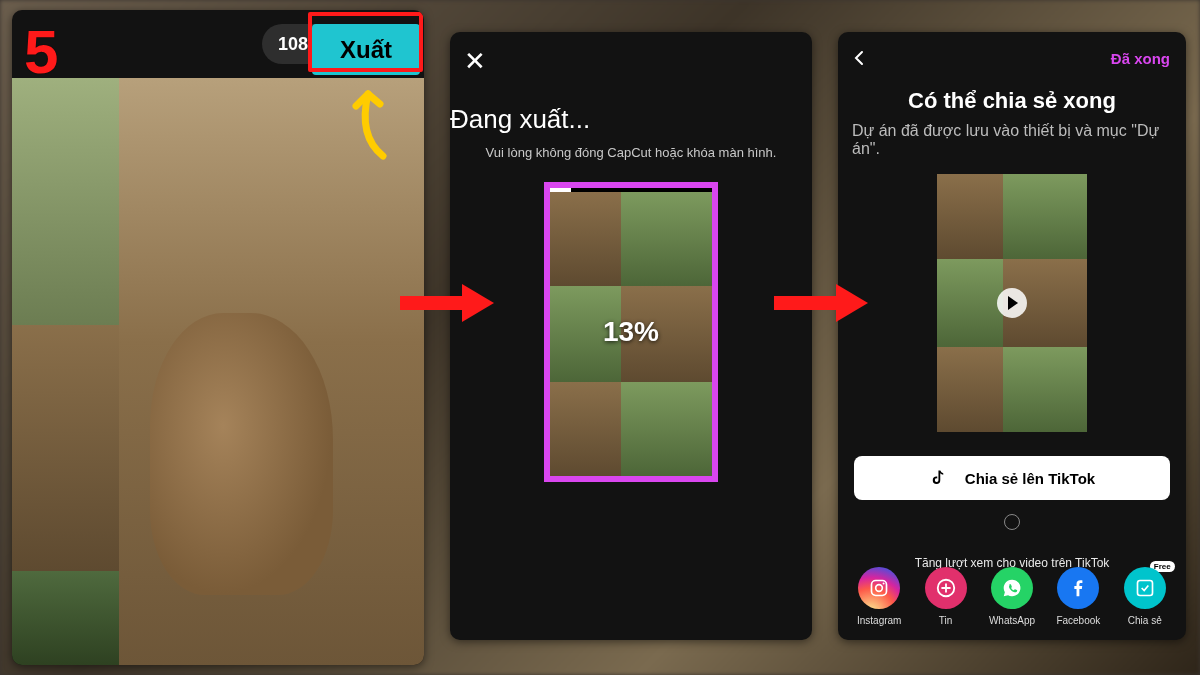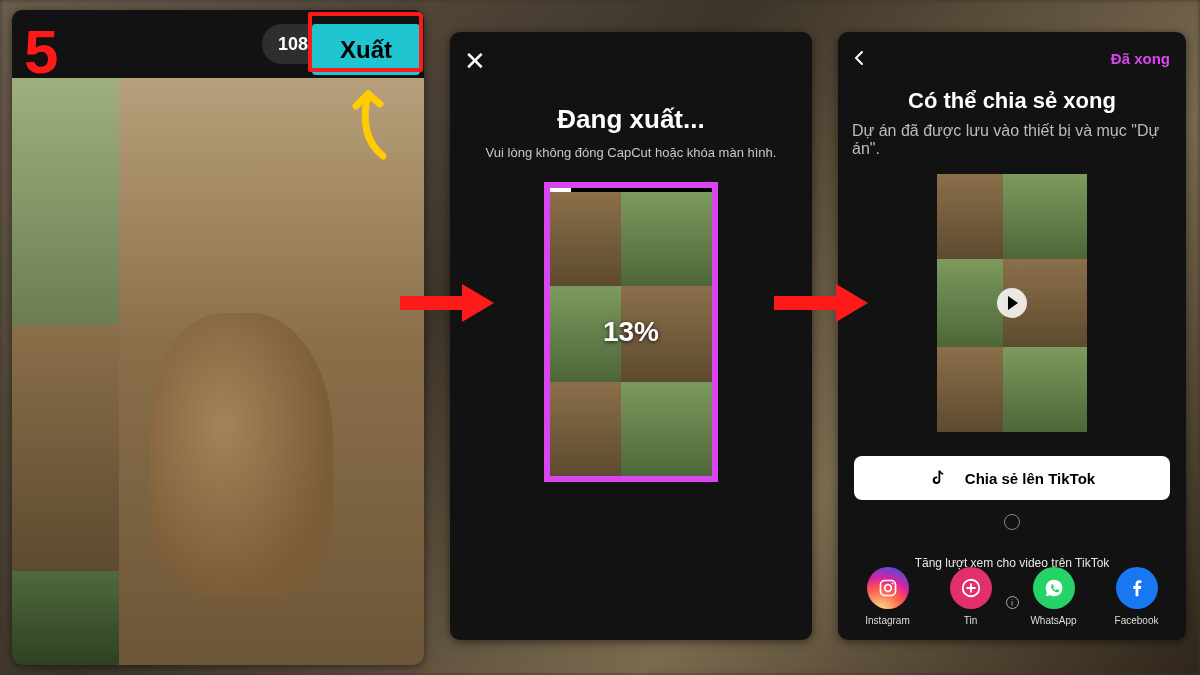--- a/index.html
+++ b/index.html
@@ -65,21 +65,21 @@
   
   .yarrow { position:absolute; left:338px; top:76px; z-index:28; }
 
   
   .rarrow1 { position:absolute; left:396px; top:278px; z-index:40; }
   .rarrow2 { position:absolute; left:770px; top:278px; z-index:40; }
 
   
   .card.mid { left: 450px; top: 32px; width: 362px; height: 608px; }
   .mid-close { position:absolute; left:14px; top:14px; font-size:26px; color:#fff; font-weight:300; }
-  .mid-title { text-align:center; font-size:26px; font-weight:700; margin-top:72px; }
+  .mid-title { text-align:left; font-size:26px; font-weight:400; margin-top:72px; }
   .mid-sub { text-align:center; font-size:13px; color:#c9c9c9; margin-top:10px; padding:0 18px; }
   .mid-thumb {
     position:relative; margin:22px auto 0; width:174px; height:300px;
     background:#000; border:6px solid #d946ef;
   }
   .mid-thumb .prog { position:absolute; left:0; top:0; height:4px; width:13%; background:#fff; }
   .mid-thumb .grid { position:absolute; inset:4px 0 0 0; display:grid; grid-template-columns:44% 56%; grid-template-rows:33% 34% 33%; }
   .tc { background:linear-gradient(180deg,#8a6f4a,#5e4a30); }
   .tc.g { background:linear-gradient(180deg,#7d9a5e,#4d6638); }
   .mid-pct { position:absolute; left:0; right:0; top:50%; transform:translateY(-50%); text-align:center; font-size:28px; font-weight:700; color:#fff; text-shadow:0 1px 4px rgba(0,0,0,.8); }
@@ -257,16 +257,26 @@
         <div class="share-lbl">WhatsApp</div>
       </div>
       <div class="share-item">
         <div class="share-ic ic-fb">
           <svg width="22" height="22" viewBox="0 0 24 24">
               <path d="M13.5 21v-8h2.7l.4-3.1h-3.1V8c0-.9.3-1.5 1.6-1.5h1.7V3.7c-.3 0-1.3-.1-2.4-.1-2.4 0-4 1.4-4 4v2.3H8v3.1h2.4V21h3.1z" fill="#fff"></path>
             </svg>
         </div>
         <div class="share-lbl">Facebook</div>
       </div>
+      <div class="share-item">
+        <div class="free-badge">Free</div>
+        <div class="share-ic ic-share">
+          <svg width="20" height="20" viewBox="0 0 24 24">
+              <rect x="3" y="3" width="18" height="18" rx="3" fill="none" stroke="#fff" stroke-width="2"></rect>
+              <path d="M8 12l3 3 5-6" fill="none" stroke="#fff" stroke-width="2"></path>
+            </svg>
+        </div>
+        <div class="share-lbl">Chia sẻ</div>
+      </div>
     </div>
   </div>
 
 </div>
 
 </body></html>

